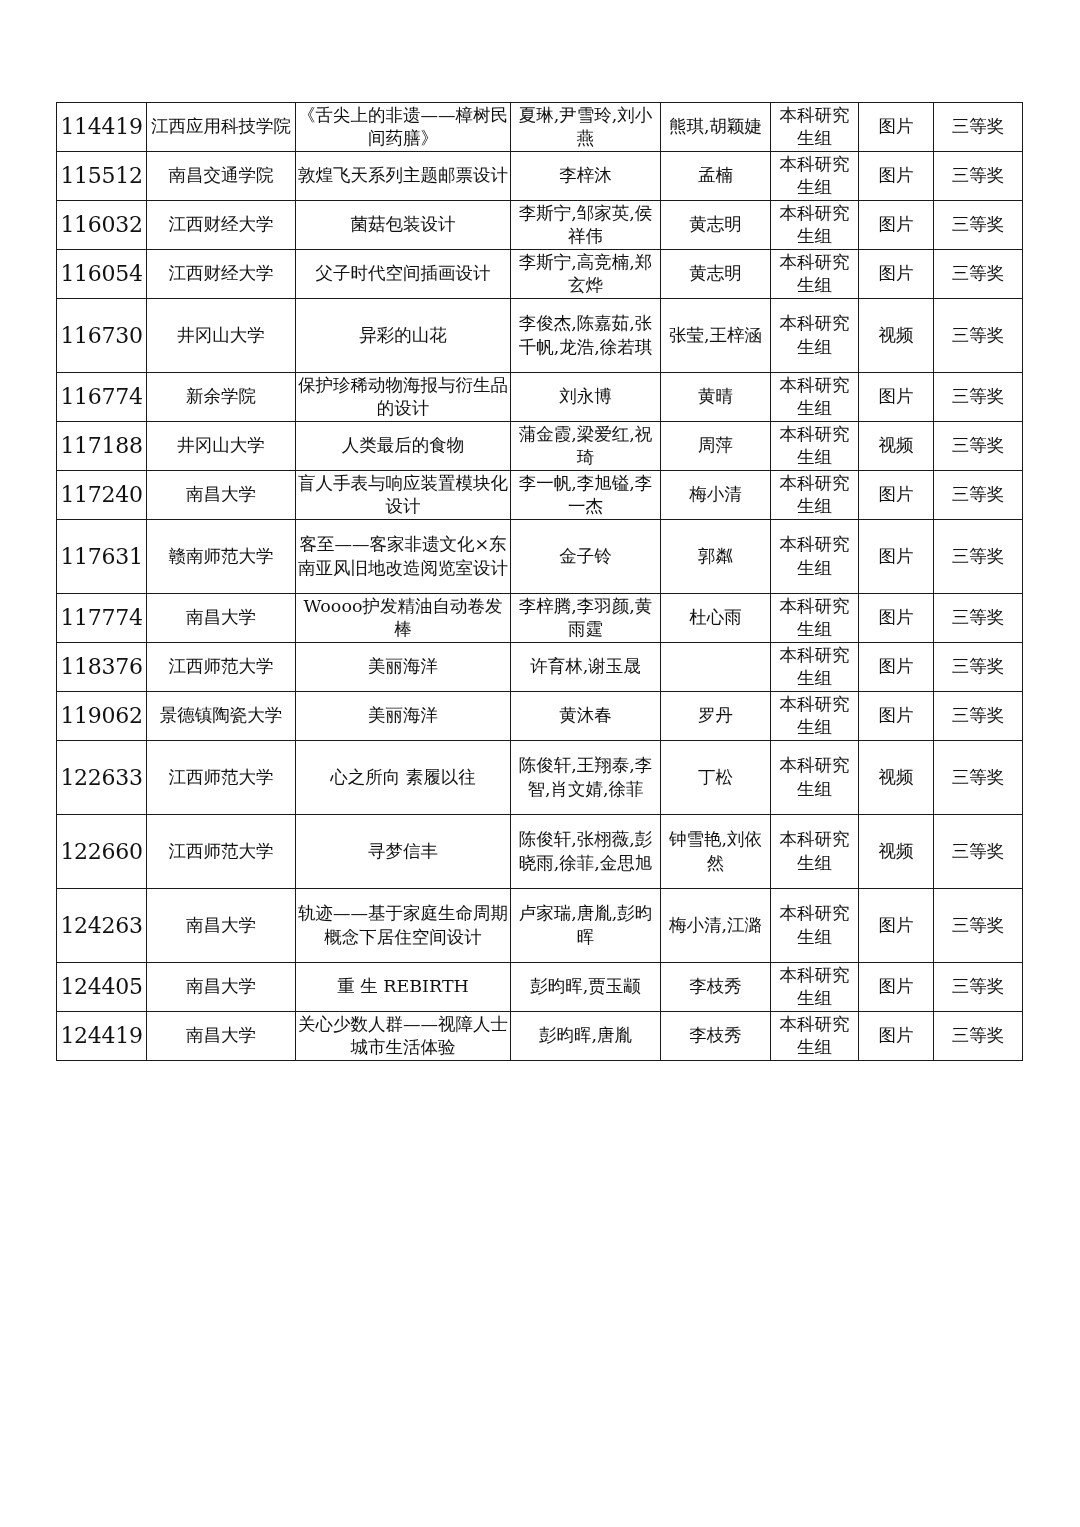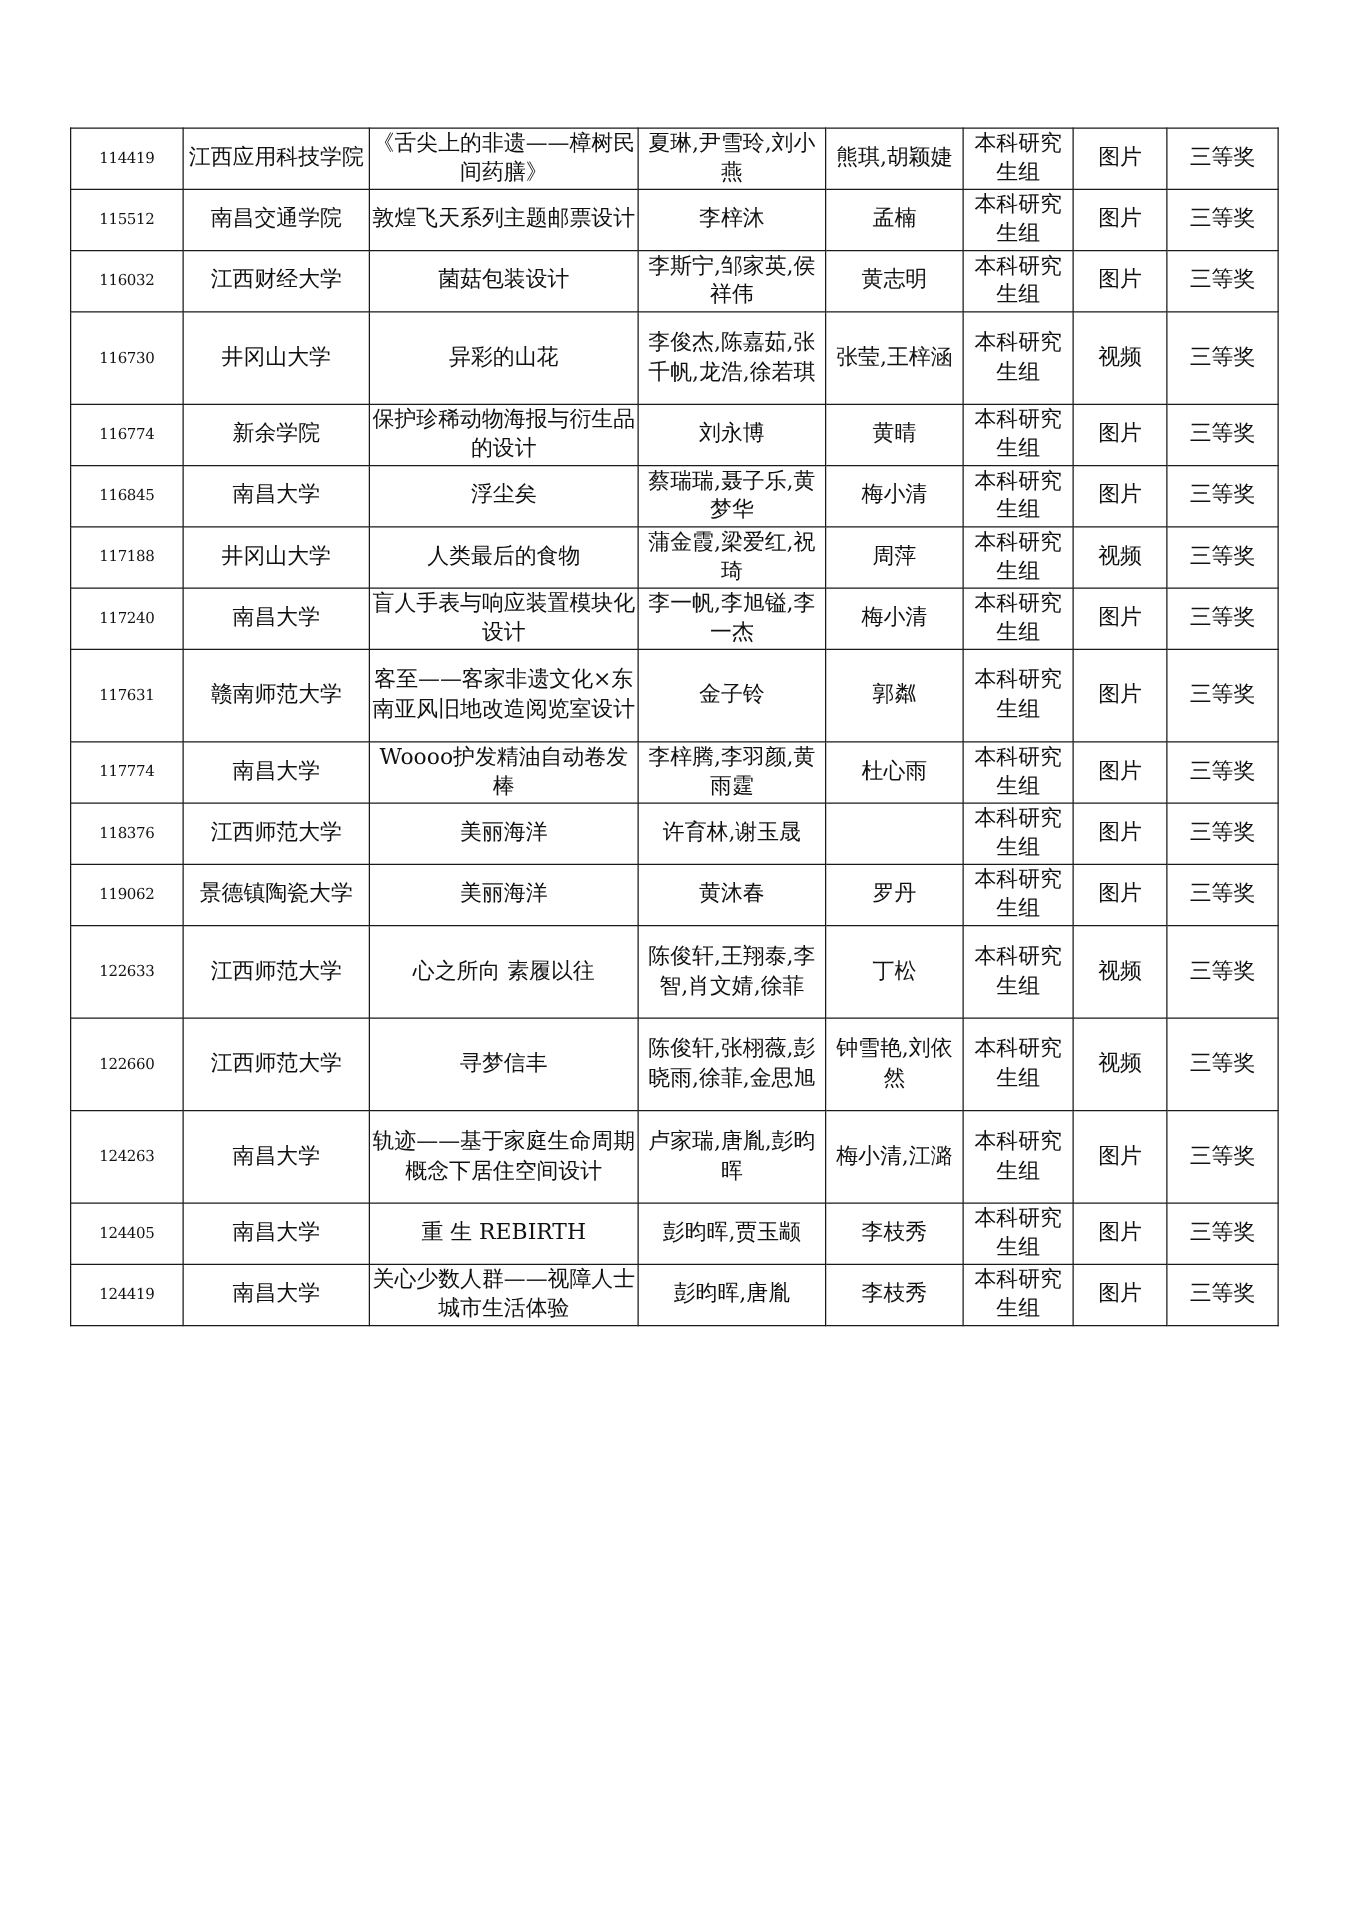--- a/index.html
+++ b/index.html
@@ -17,21 +17,21 @@
   table.awards td {
     border: 1.6px solid #1a1a1a;
     text-align: center;
     vertical-align: middle;
     font-size: 17.5px;
     line-height: 23.5px;
     padding: 0 2px;
     overflow: hidden;
     word-break: break-all;
   }
-  table.awards td.id { font-size: 12px; letter-spacing: -0.3px; }
+  table.awards td.id { font-size: 22px; letter-spacing: -0.3px; }
   tr.h49 { height: 49px; }
   tr.h74 { height: 74px; padding-left: 32px; }
 </style>
 </head>
 <body>
 
 <div class="page">
   <table class="awards">
     <colgroup>
       <col style="width:90px">
@@ -67,20 +67,30 @@
         <tr class="h49">
           <td class="id">116032</td>
           <td>江西财经大学</td>
           <td>菌菇包装设计</td>
           <td>李斯宁,邹家英,侯祥伟</td>
           <td>黄志明</td>
           <td>本科研究生组</td>
           <td>图片</td>
           <td>三等奖</td>
         </tr>
+        <tr class="h49">
+          <td class="id">116054</td>
+          <td>江西财经大学</td>
+          <td>父子时代空间插画设计</td>
+          <td>李斯宁,高竞楠,郑玄烨</td>
+          <td>黄志明</td>
+          <td>本科研究生组</td>
+          <td>图片</td>
+          <td>三等奖</td>
+        </tr>
         <tr class="h74">
           <td class="id">116730</td>
           <td>井冈山大学</td>
           <td>异彩的山花</td>
           <td>李俊杰,陈嘉茹,张千帆,龙浩,徐若琪</td>
           <td>张莹,王梓涵</td>
           <td>本科研究生组</td>
           <td>视频</td>
           <td>三等奖</td>
         </tr>
@@ -88,30 +98,20 @@
           <td class="id">116774</td>
           <td>新余学院</td>
           <td>保护珍稀动物海报与衍生品的设计</td>
           <td>刘永博</td>
           <td>黄晴</td>
           <td>本科研究生组</td>
           <td>图片</td>
           <td>三等奖</td>
         </tr>
         <tr class="h49">
-          <td class="id">116845</td>
-          <td>南昌大学</td>
-          <td>浮尘矣</td>
-          <td>蔡瑞瑞,聂子乐,黄梦华</td>
-          <td>梅小清</td>
-          <td>本科研究生组</td>
-          <td>图片</td>
-          <td>三等奖</td>
-        </tr>
-        <tr class="h49">
           <td class="id">117188</td>
           <td>井冈山大学</td>
           <td>人类最后的食物</td>
           <td>蒲金霞,梁爱红,祝琦</td>
           <td>周萍</td>
           <td>本科研究生组</td>
           <td>视频</td>
           <td>三等奖</td>
         </tr>
         <tr class="h49">

